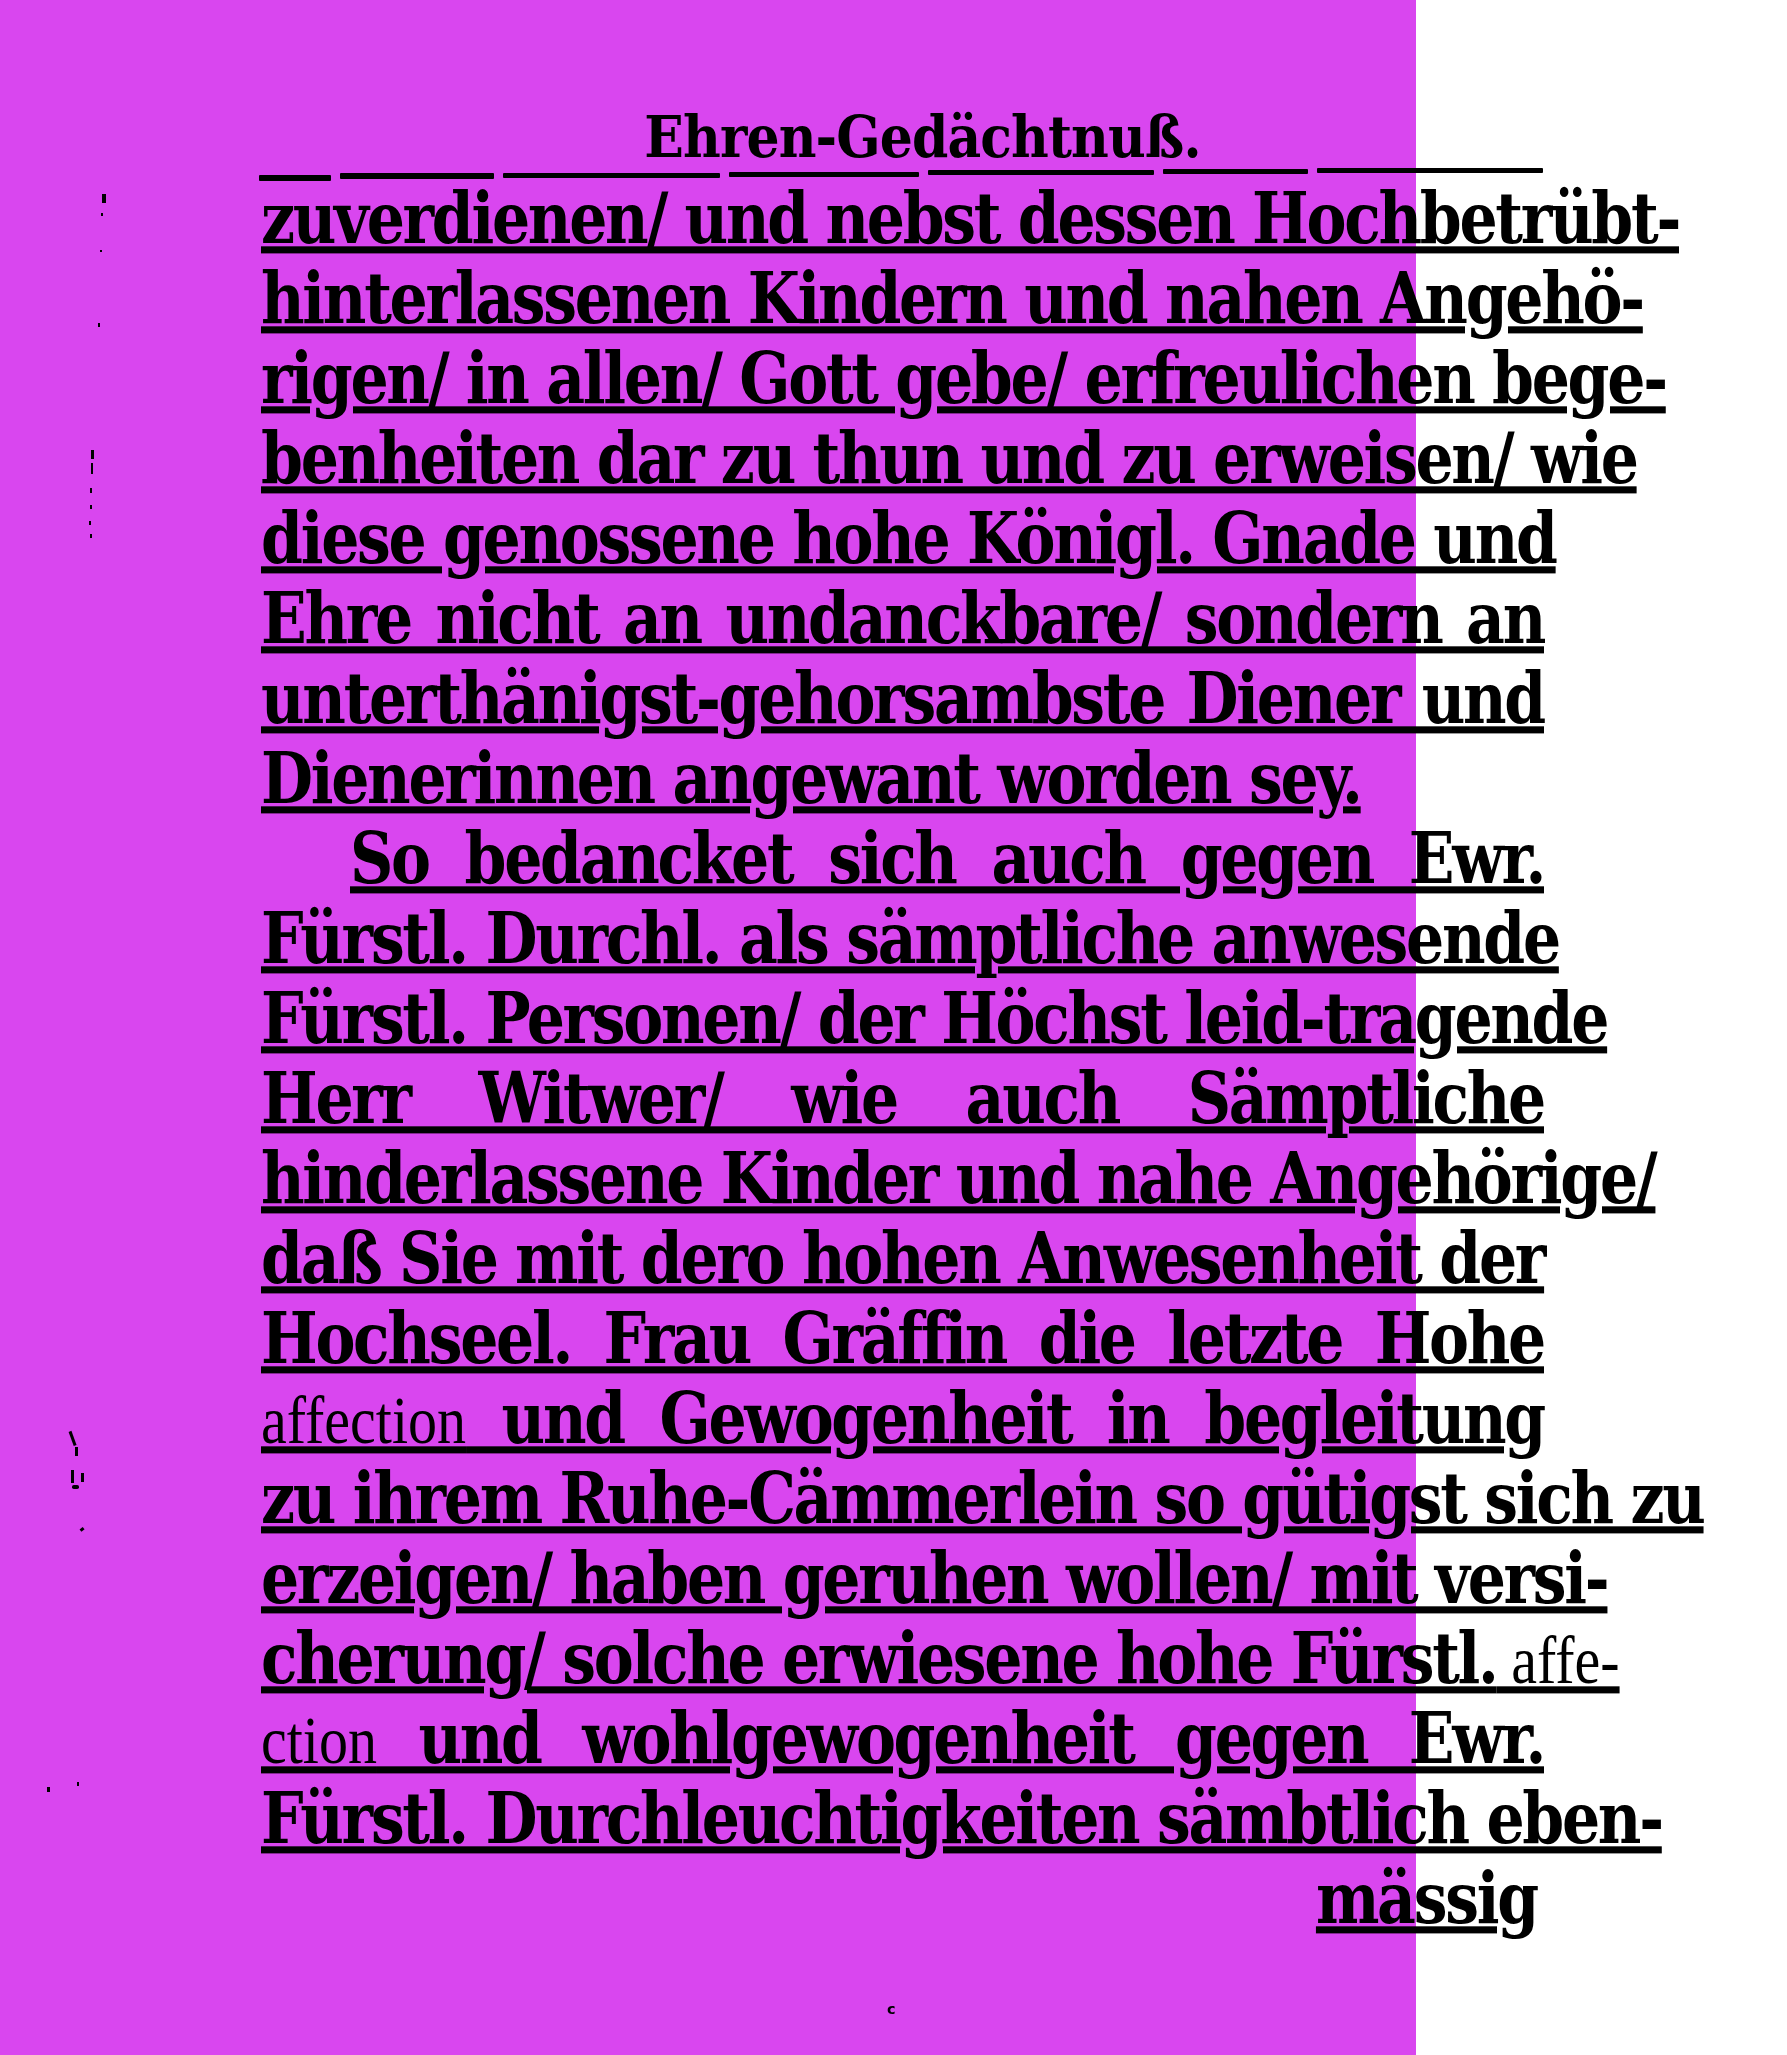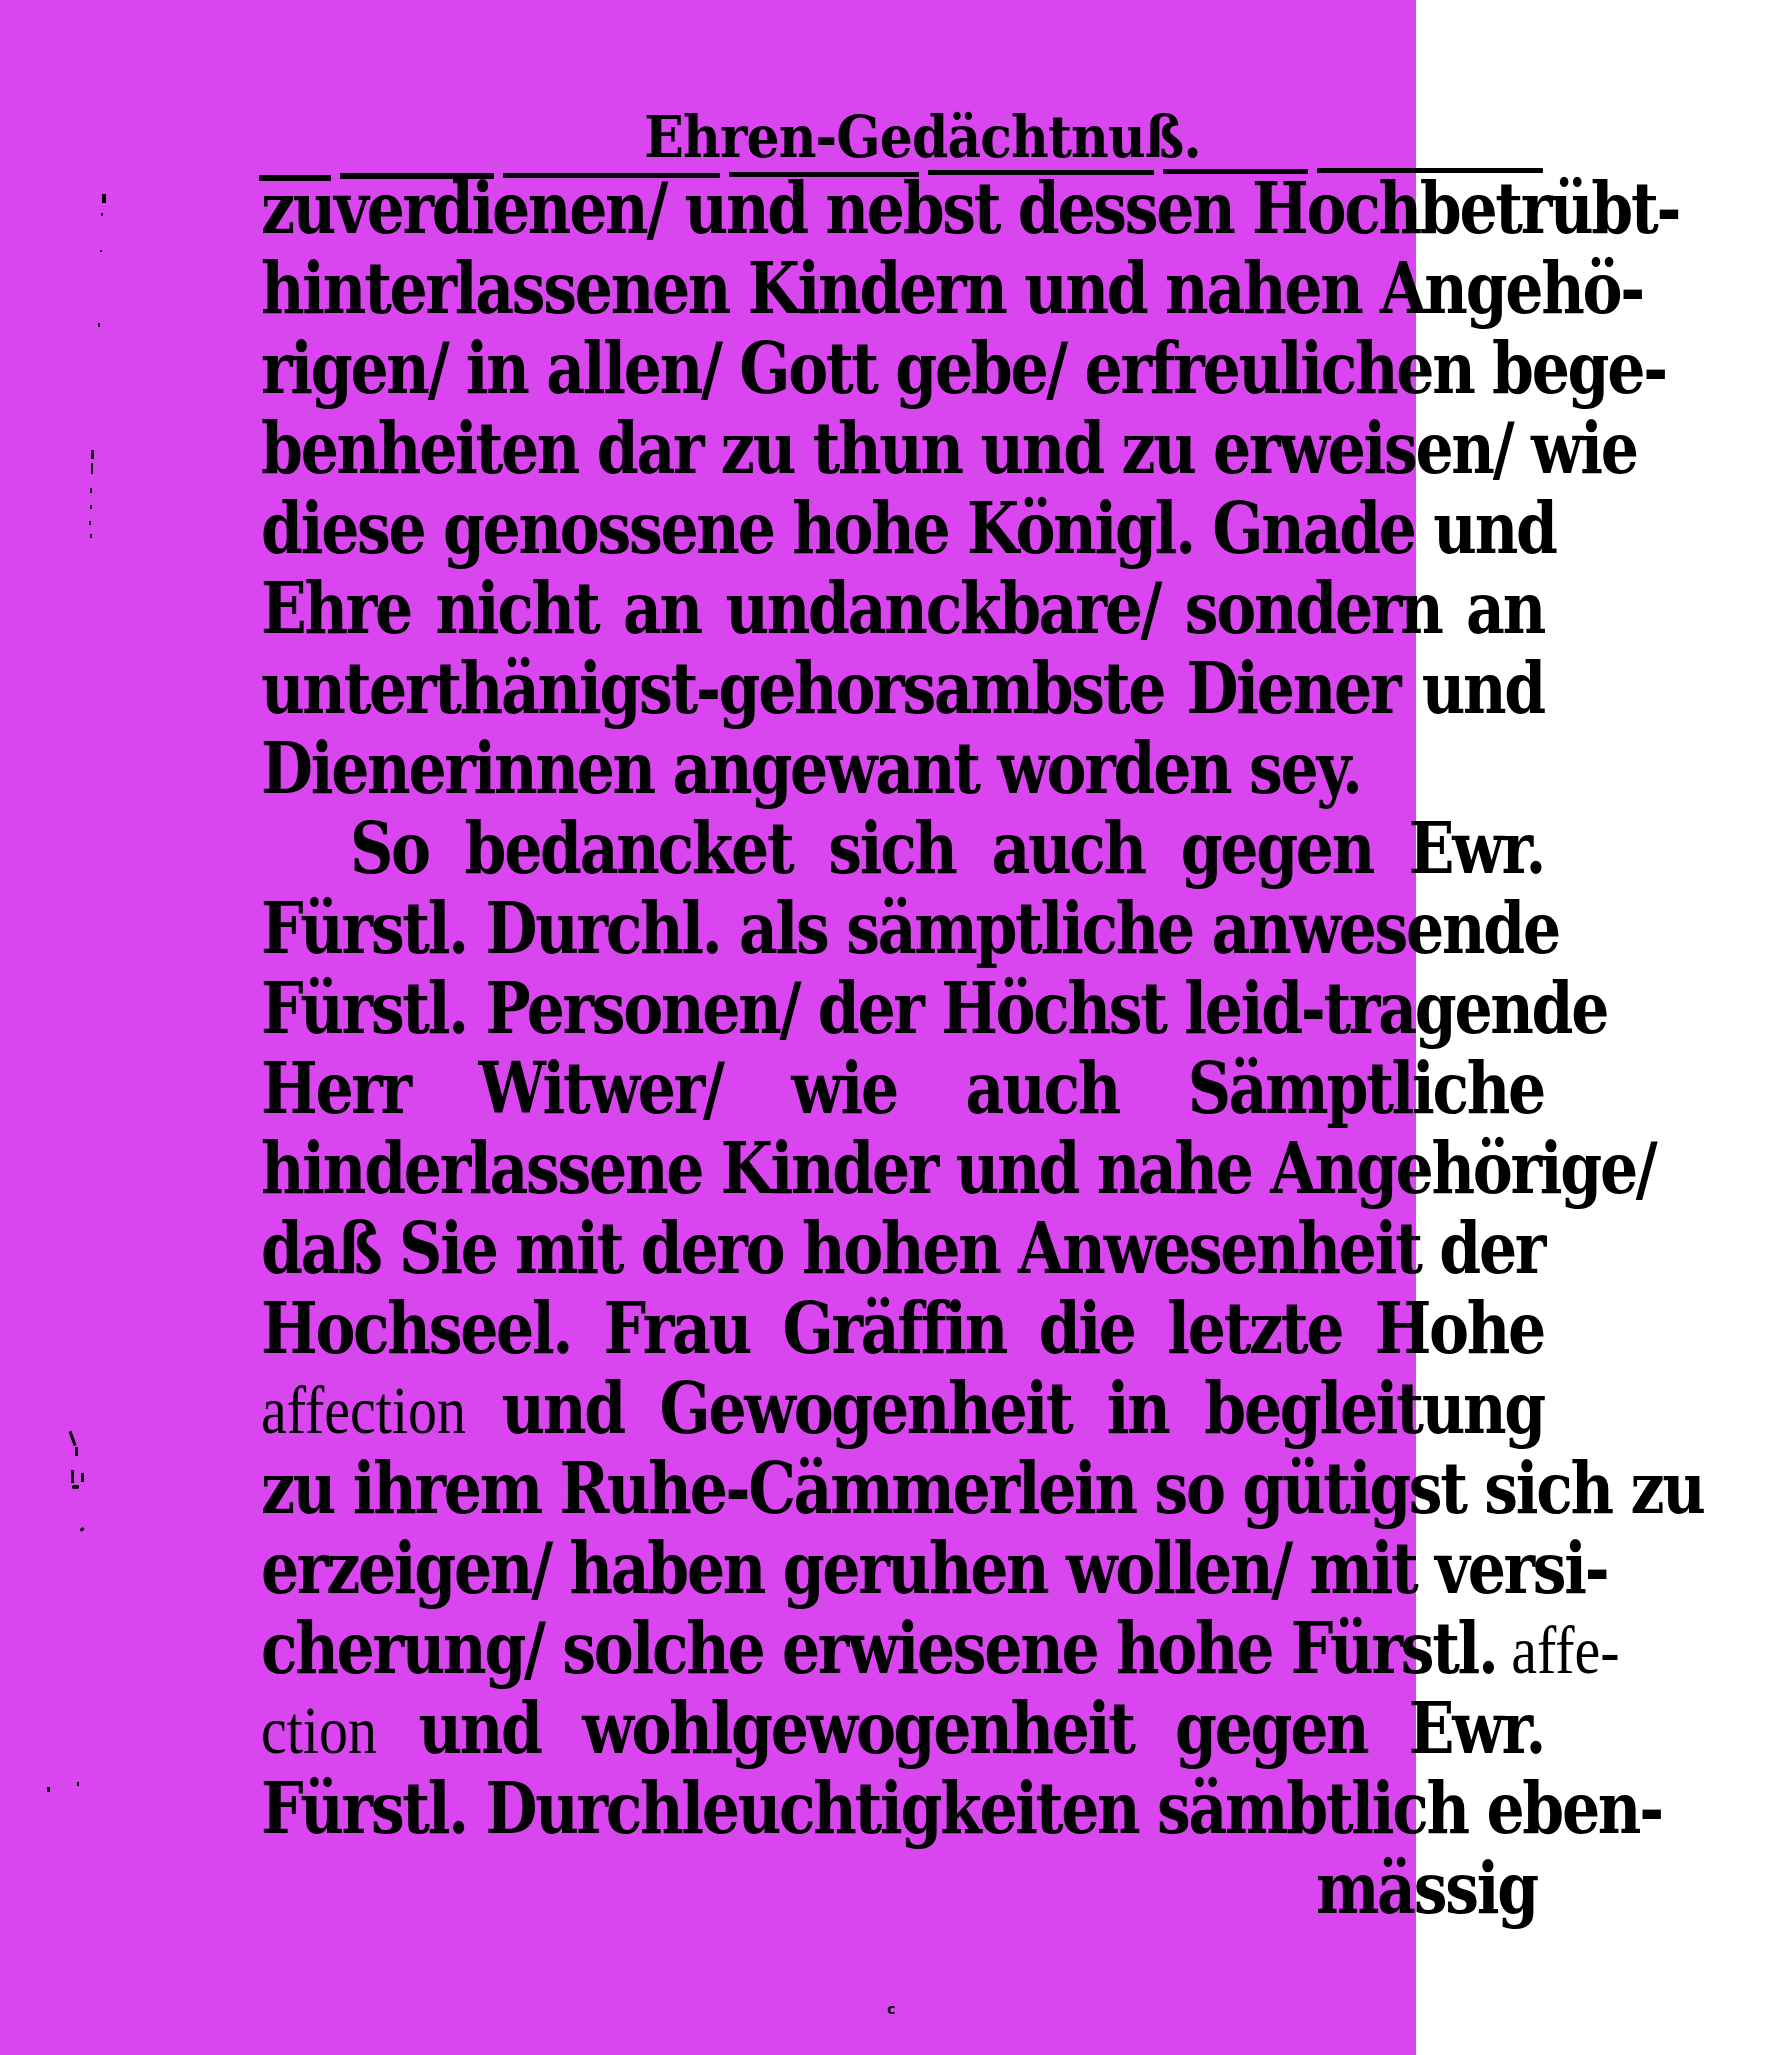--- a/index.html
+++ b/index.html
@@ -54,22 +54,23 @@
     .head-rule .seg:nth-child(2){ width: 154px; margin-top: 5.4px; }
     .head-rule .seg:nth-child(3){ width: 217px; margin-top: 4.5px; }
     .head-rule .seg:nth-child(4){ width: 190px; margin-top: 3.6px; }
     .head-rule .seg:nth-child(5){ width: 226px; margin-top: 1.8px; }
     .head-rule .seg:nth-child(6){ width: 145px; margin-top: 0.9px; }
     .head-rule .seg:nth-child(7){ width: 226px; margin-top: 0px; }
 
     .body-text {
       position: absolute;
       left: 261px;
-      top: 168px;
+      top: 178px;
       width: 1283px;
+      text-decoration: underline;
     }
     .line {
       height: 80px;
       line-height: 80px;
       font-family: "DejaVu Serif", "Liberation Serif", serif;
       font-weight: bold;
       font-size: 60px;
       white-space: nowrap;
       text-align: justify;
       text-align-last: justify;

